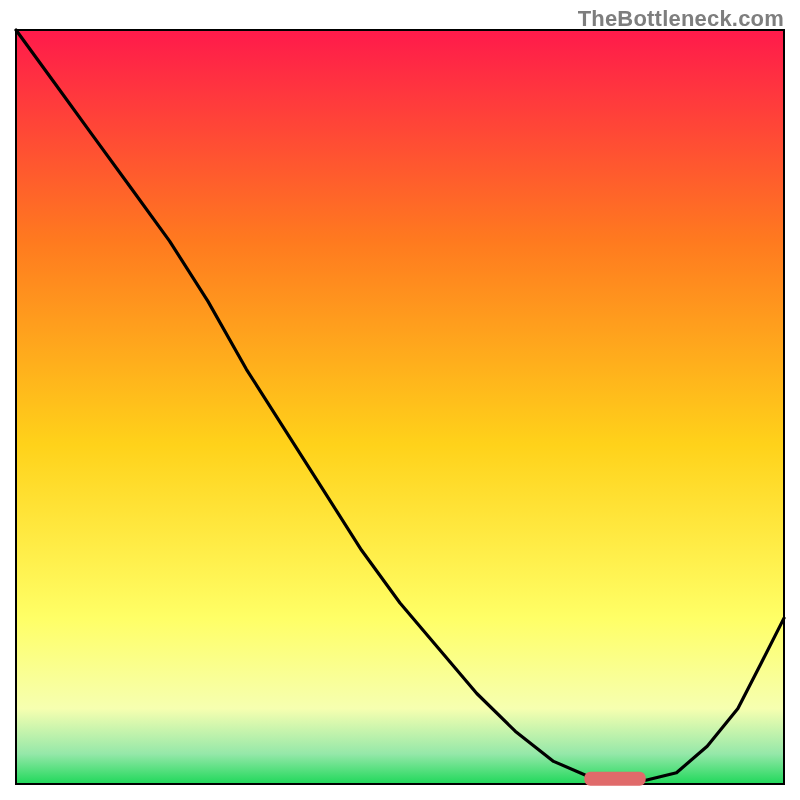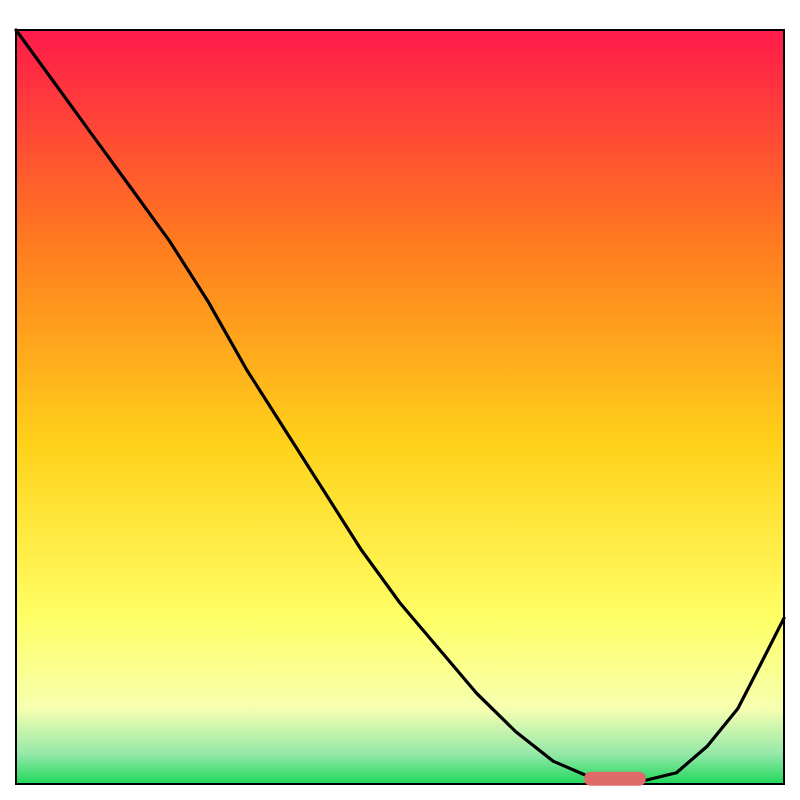--- a/index.html
+++ b/index.html
@@ -43,20 +43,21 @@
     stroke-linecap: round;
   }
   .marker {
     stroke: none;
   }
 </style>
 </head>
 <body>
 <div class="wrap">
 
+<div class="watermark">TheBottleneck.com</div>
 
 <svg id="chart-svg" width="800" height="800">
   <defs>
     <linearGradient id="bg-grad" x1="0" y1="0" x2="0" y2="1">
       <stop id="g0" offset="0%" stop-color="#ff1a4b"></stop>
       <stop id="g1" offset="28%" stop-color="#ff7a1f"></stop>
       <stop id="g2" offset="55%" stop-color="#ffd21a"></stop>
       <stop id="g3" offset="78%" stop-color="#ffff66"></stop>
       <stop id="g4" offset="90%" stop-color="#f6ffb0"></stop>
       <stop id="g5" offset="96%" stop-color="#95e8a9"></stop>

